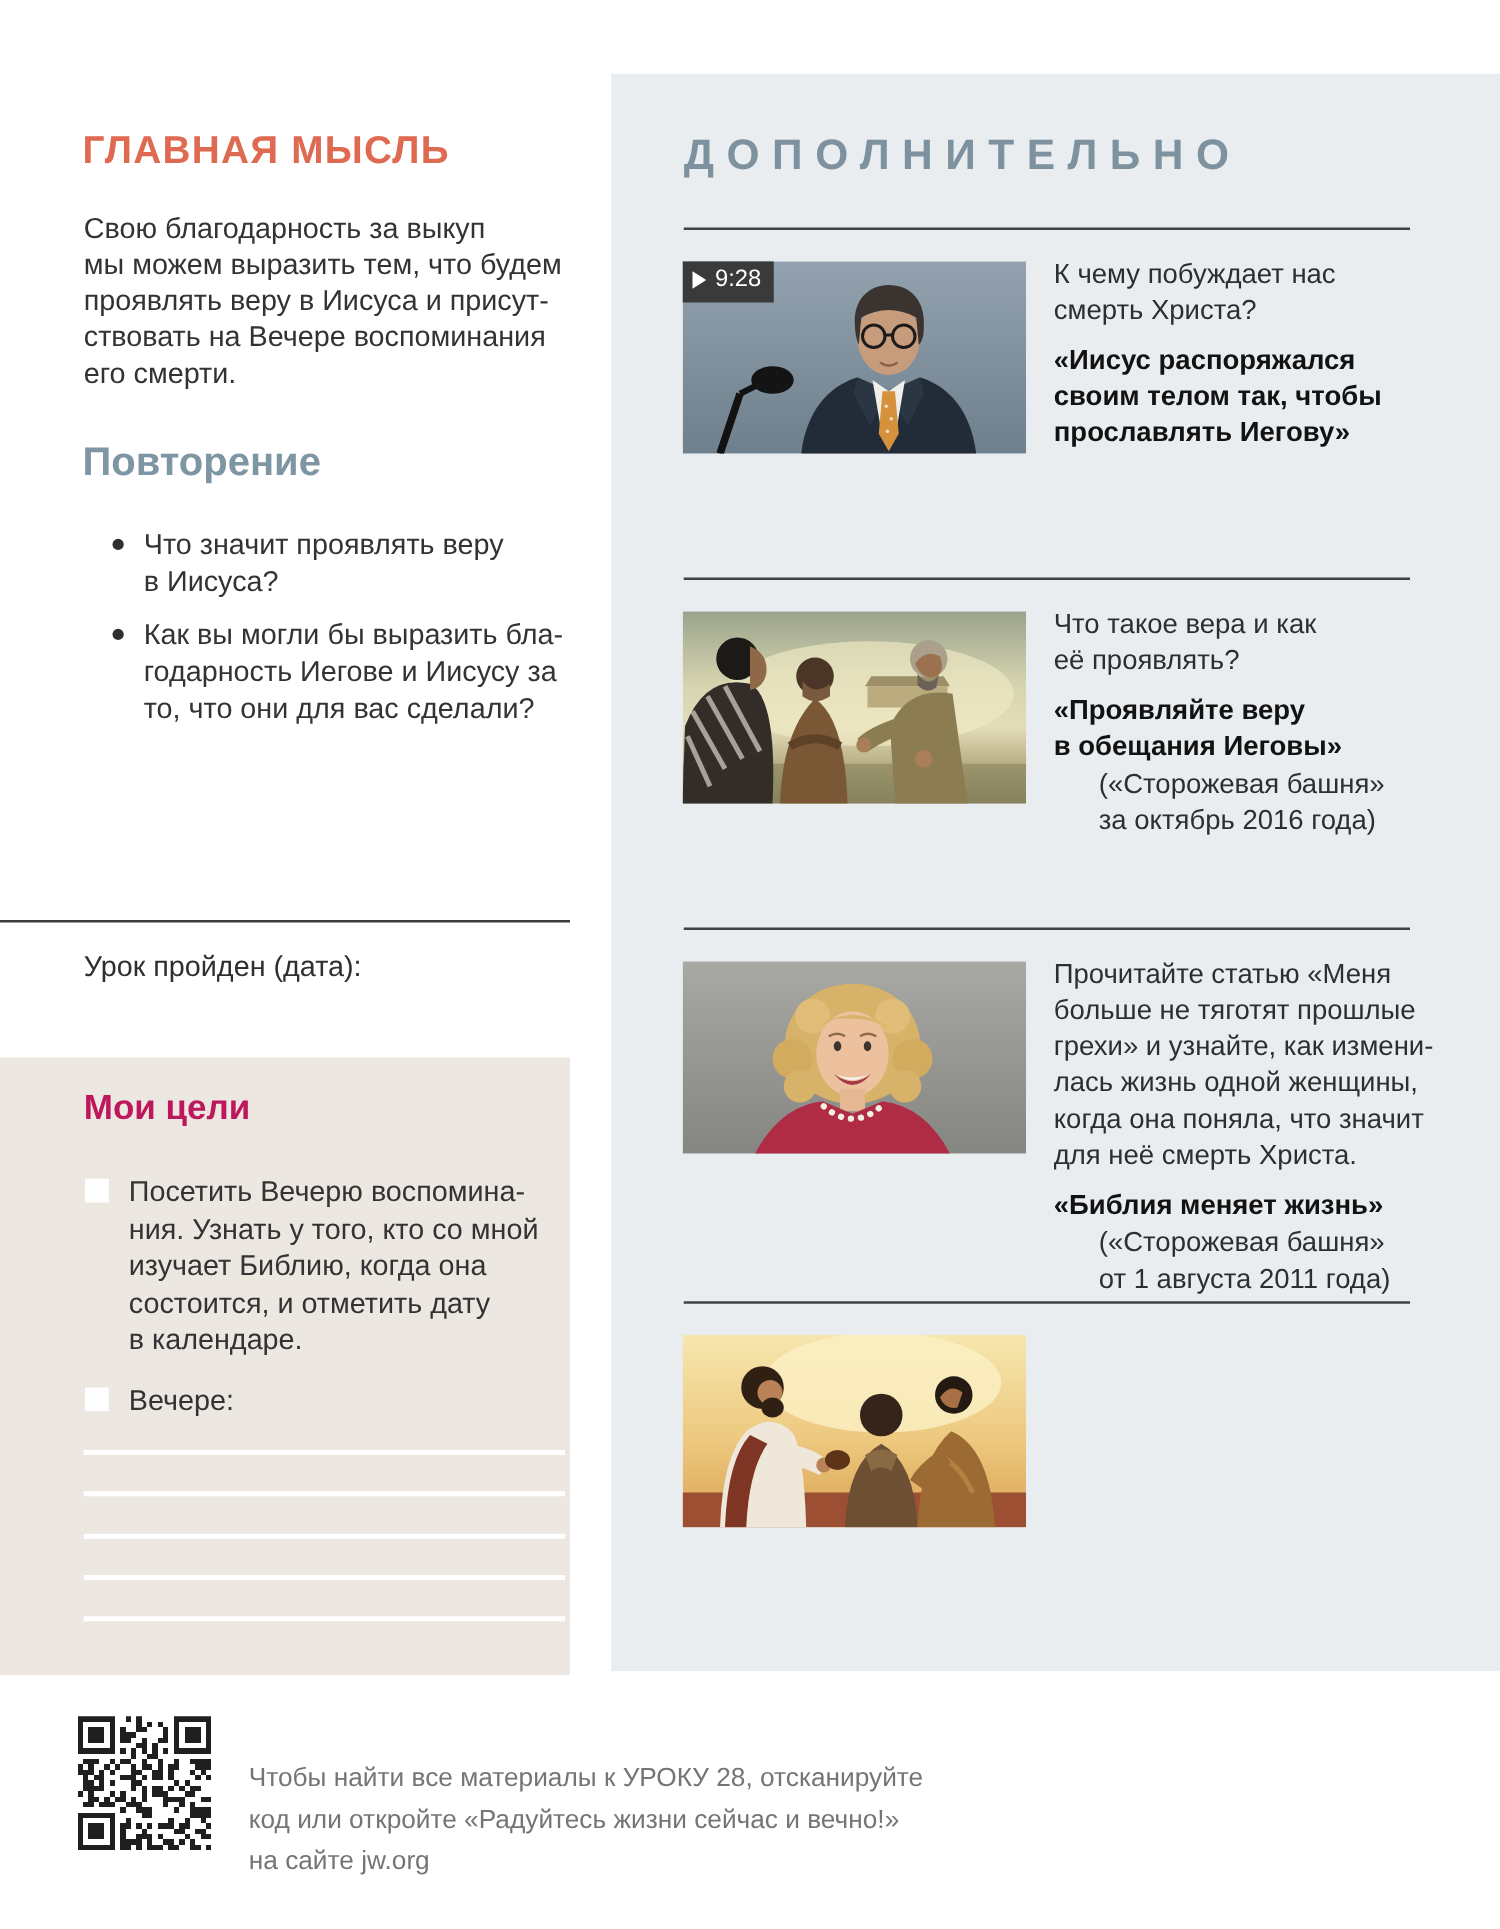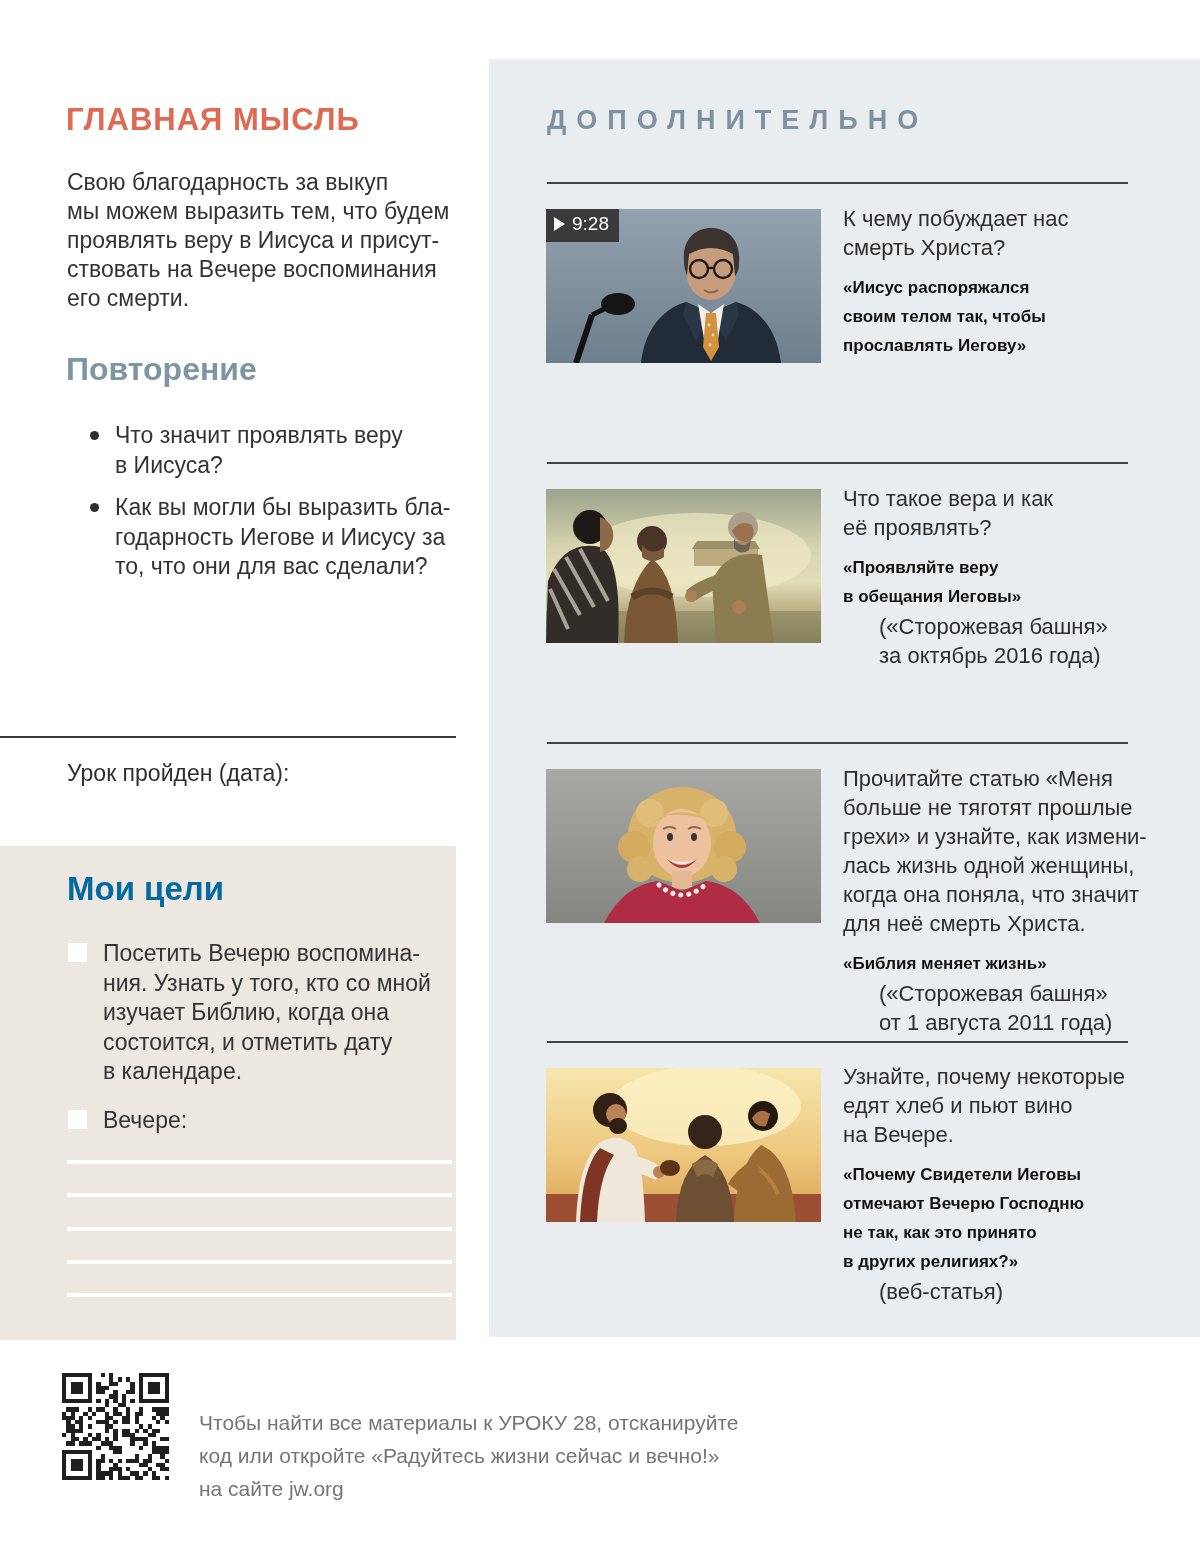--- a/index.html
+++ b/index.html
@@ -14,39 +14,39 @@
   .review-heading{position:absolute;left:66px;top:351px;font-size:32px;font-weight:bold;color:#7e96a3;}
   .review-list{position:absolute;left:88px;top:421px;width:380px;margin:0;padding:0;list-style:none;
                font-size:23px;line-height:29.5px;color:#333;}
   .review-list li{position:relative;padding-left:27px;margin-bottom:13px;}
   .review-list li::before{content:"";position:absolute;left:2px;top:10px;width:9px;height:9px;
                border-radius:50%;background:#2f2f2f;}
   .left-rule{position:absolute;left:0;top:736px;width:456px;height:2px;background:#3c3c3c;}
   .lesson-label{position:absolute;left:67px;top:760px;font-size:23px;color:#2f2f2f;}
 
   .goals-panel{position:absolute;left:0;top:846px;width:456px;height:494px;background:#ece7e1;}
-  .goals-heading{position:absolute;left:67px;top:24px;font-size:33px;font-weight:bold;color:#0369a1;}
+  .goals-heading{position:absolute;left:67px;top:24px;font-size:28px;font-weight:bold;color:#be185d;}
   .goal-checkbox{position:absolute;width:19px;height:19px;background:#ffffff;}
   .cb1{left:68px;top:97px;}
   .cb2{left:68px;top:264px;}
   .goal-text{position:absolute;left:103px;width:345px;font-size:23px;line-height:29.5px;color:#333;}
   .g1{top:93px;}
   .g2{top:260px;}
   .write-line{position:absolute;left:67px;width:385px;height:4px;background:#ffffff;}
 
   
   .right-panel{position:absolute;left:489px;top:59px;width:711px;height:1278px;background:#e9edf0;}
-  .right-heading{position:absolute;left:58px;top:46px;font-size:27px;font-weight:bold;
+  .right-heading{position:absolute;left:58px;top:46px;font-size:34px;font-weight:bold;
                  letter-spacing:10px;color:#7d929e;}
   .item-rule{position:absolute;left:58px;width:581px;height:2px;background:#3f4347;}
   .thumb{position:absolute;left:57px;width:275px;height:154px;overflow:hidden;cursor:pointer;}
   .thumb svg{display:block;width:275px;height:154px;}
   .ri-text{position:absolute;left:354px;width:312px;}
   .ri-intro{font-size:22px;line-height:29px;color:#2e2e2e;}
-  .ri-title{font-size:17px;line-height:29px;font-weight:bold;color:#121212;margin-top:11px;cursor:pointer;}
+  .ri-title{font-size:22px;line-height:29px;font-weight:bold;color:#121212;margin-top:11px;cursor:pointer;}
   .ri-note{font-size:22px;line-height:29px;color:#2e2e2e;margin-top:1px;margin-left:36px;}
 
   .video-badge{position:absolute;left:0;top:0;height:29px;padding:0 10px 4px 8px;background:#3a3a3a;
                display:flex;align-items:center;gap:7px;color:#ffffff;font-size:19px;}
   .play-tri{width:0;height:0;border-left:11px solid #ffffff;border-top:7px solid transparent;
             border-bottom:7px solid transparent;}
 
   
   .qr{position:absolute;left:62px;top:1373px;width:107px;height:107px;background:#ffffff;}
   .qr svg{display:block;width:107px;height:107px;shape-rendering:crispEdges;}
@@ -246,30 +246,20 @@
         <ellipse cx="124" cy="100" rx="10" ry="8" fill="#5d3418"></ellipse>
         <path d="M130,154 Q132,102 159,87 Q186,102 188,154 Z" fill="#6d4f33"></path>
         <circle cx="159" cy="64" r="17" fill="#35241a"></circle>
         <path d="M146,96 Q159,87 172,96 L167,109 Q159,103 151,109 Z" fill="#8a6a45"></path>
         <path d="M188,154 Q190,98 215,77 Q246,90 250,154 Z" fill="#9c6a33"></path>
         <path d="M205,96 Q222,104 232,126" stroke="#c28a4a" stroke-width="4" fill="none" opacity="0.7"></path>
         <circle cx="217" cy="48" r="15" fill="#241a12"></circle>
         <path d="M206,50 q8 -12 18 -4 l-4 12 q-10 2 -14 -8 z" fill="#a97046"></path>
         <path d="M206,92 Q188,104 182,116 L192,123 Q203,108 215,102 Z" fill="#9c6a33"></path>
       </svg>
-    </div>
-    <div class="ri-text" style="top:1003px">
-      <div class="ri-intro pre">Узнайте, почему некоторые
-едят хлеб и пьют вино
-на Вечере.</div>
-      <div class="ri-title pre">«Почему Свидетели Иеговы
-отмечают Вечерю Господню
-не так, как это принято
-в других религиях?»</div>
-      <div class="ri-note pre">(веб-статья)</div>
     </div>
   </div>
 
   <div class="qr">
     <svg id="qr-svg" viewBox="0 0 25 25" fill="#1f1f1f">
         <rect x="0" y="0" width="1" height="1"></rect>
         <rect x="1" y="0" width="1" height="1"></rect>
         <rect x="2" y="0" width="1" height="1"></rect>
         <rect x="3" y="0" width="1" height="1"></rect>
         <rect x="4" y="0" width="1" height="1"></rect>

